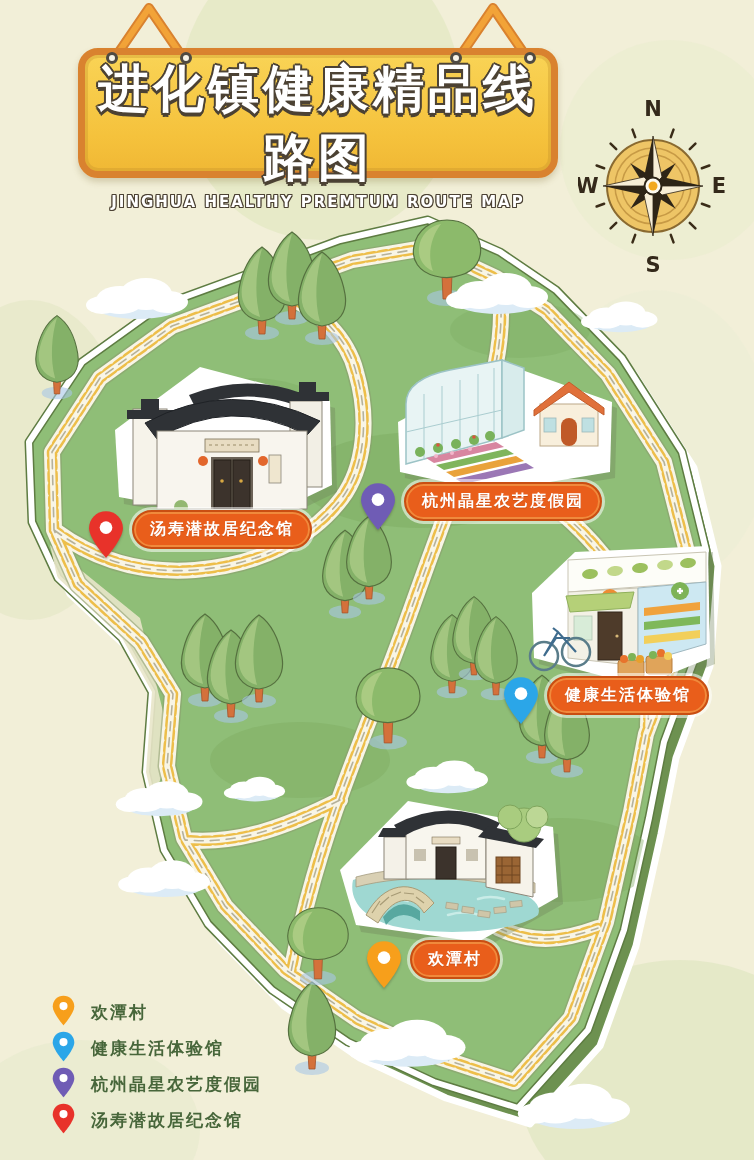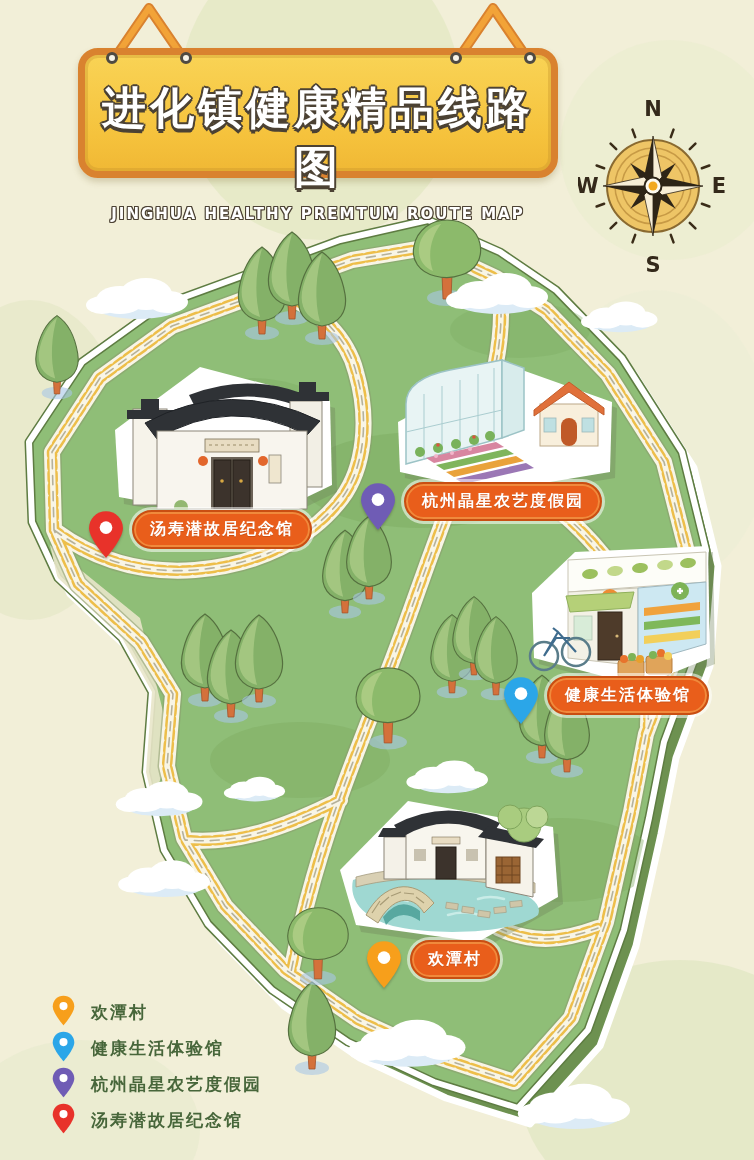--- a/index.html
+++ b/index.html
@@ -11,26 +11,26 @@
   .bg-blob{position:absolute;border-radius:50%;pointer-events:none;}
   
   .sign{
     position:absolute;left:78px;top:48px;width:480px;height:130px;
     background:linear-gradient(180deg,#f9d355 0%,#f5c23c 70%,#f0b835 100%);
     border:7px solid #d9822f;border-radius:20px;box-sizing:border-box;
     box-shadow:0 4px 6px rgba(120,100,40,.25), inset 0 0 0 3px rgba(199,146,44,.35);
     z-index:30;text-align:center;
   }
   .sign-title{
-    margin-top:24px;font-size:44px;font-weight:bold;color:#ffffff;letter-spacing:4px;
+    font-size:51px;font-weight:bold;color:#ffffff;letter-spacing:4px;
     text-shadow:2px 0 0 #4c4234,-2px 0 0 #4c4234,0 2px 0 #4c4234,0 -2px 0 #4c4234,
       1.5px 1.5px 0 #4c4234,-1.5px 1.5px 0 #4c4234,1.5px -1.5px 0 #4c4234,-1.5px -1.5px 0 #4c4234,0 4px 0 #4c4234;
   }
   .sign-subtitle{
-    margin-top:8px;font-size:15px;font-weight:bold;color:#ffffff;letter-spacing:2px;
+    font-size:15px;font-weight:bold;color:#ffffff;letter-spacing:2px;
     text-shadow:1px 0 0 #4c4234,-1px 0 0 #4c4234,0 1px 0 #4c4234,0 -1px 0 #4c4234,
       1px 1px 0 #4c4234,-1px 1px 0 #4c4234,1px -1px 0 #4c4234,-1px -1px 0 #4c4234;
   }
   .grommet{
     position:absolute;width:12px;height:12px;border-radius:50%;
     background:#f7f4e8;border:3px solid #4f4a42;z-index:32;box-sizing:border-box;
   }
   .ropes{position:absolute;left:0;top:0;z-index:28;}
   .compass{position:absolute;left:578px;top:94px;z-index:25;}
   .scene{position:absolute;left:0;top:0;z-index:10;}

